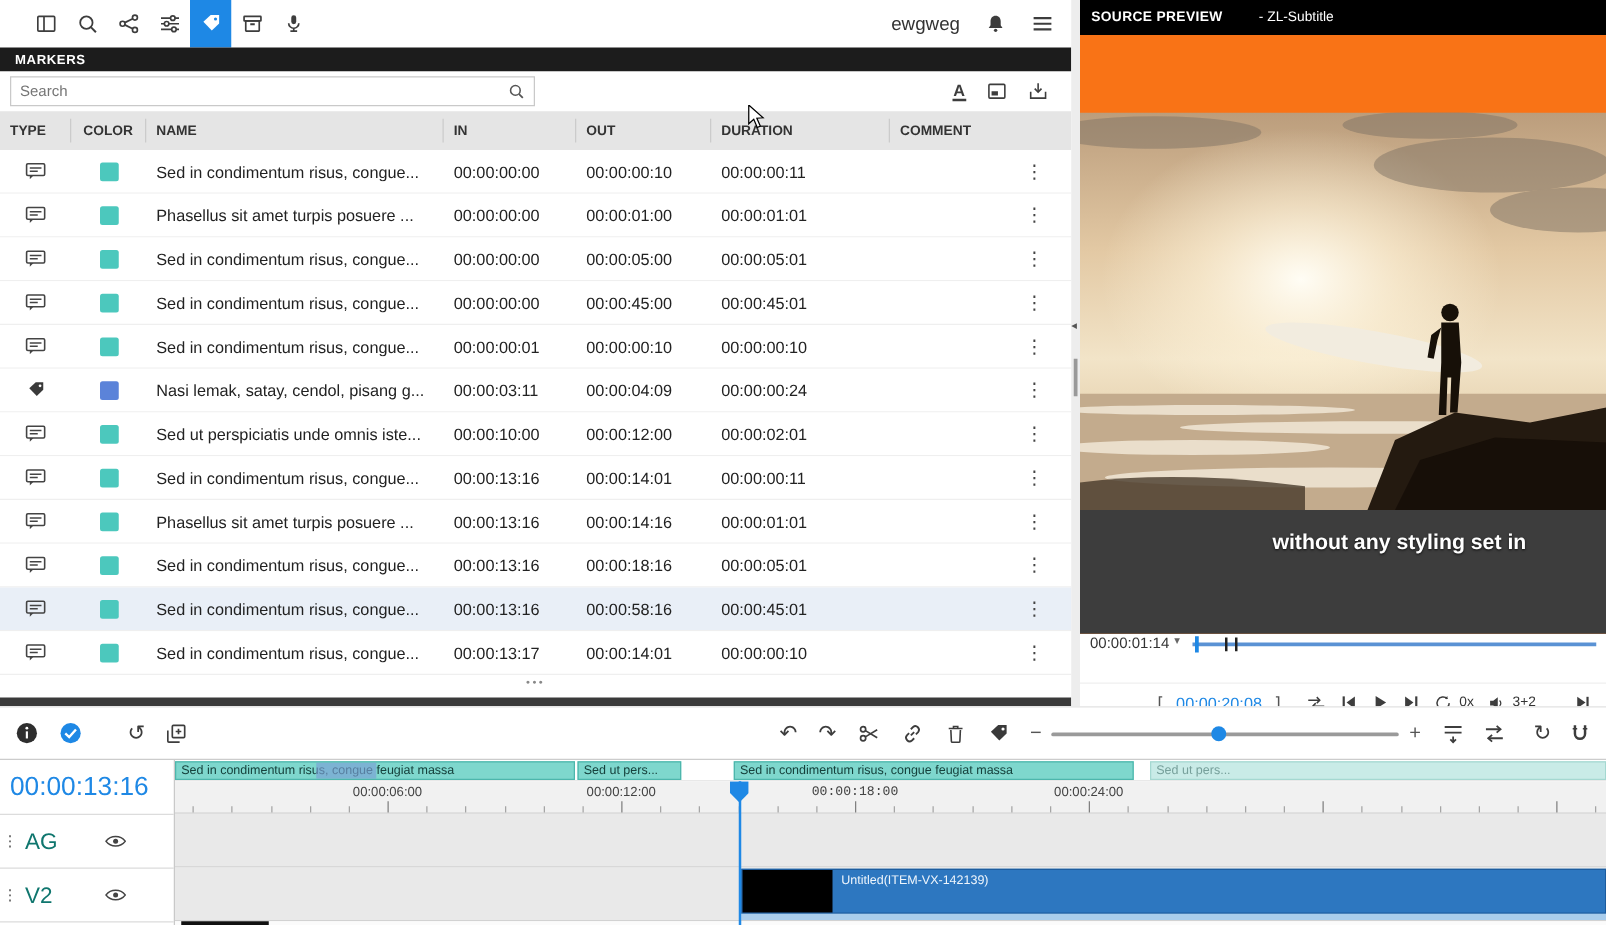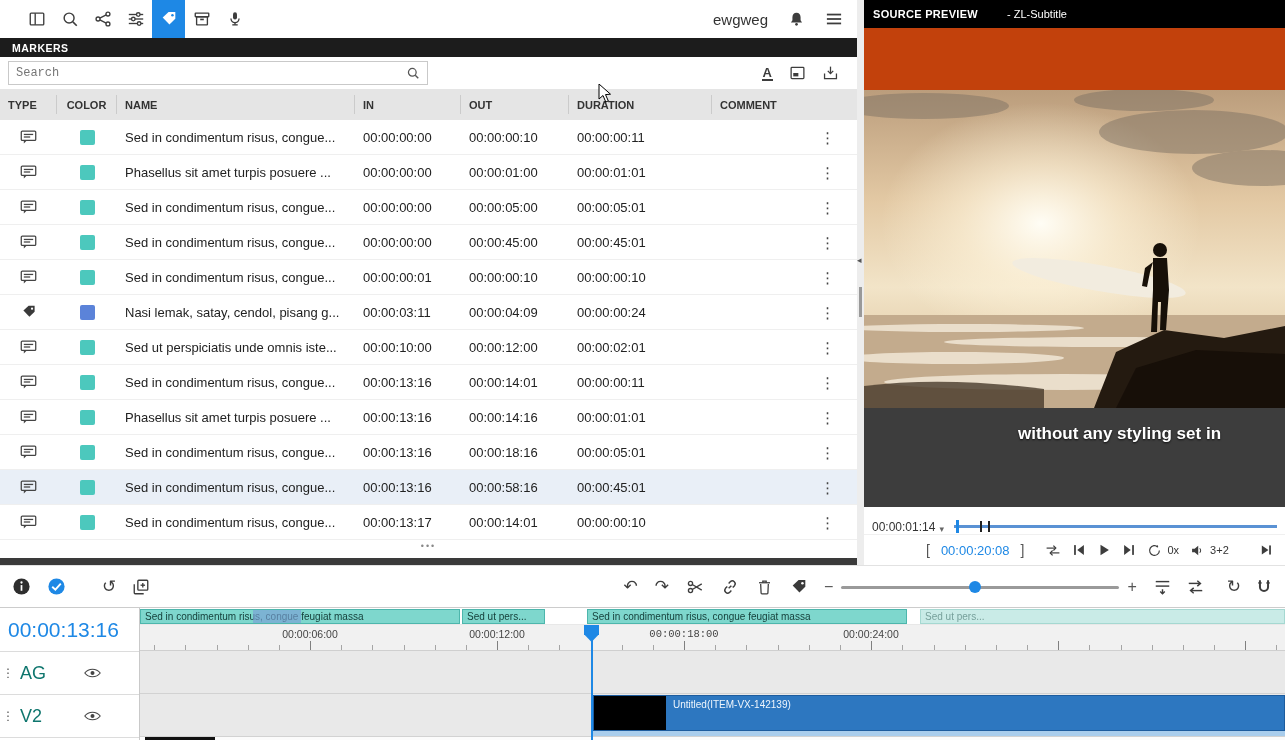--- a/index.html
+++ b/index.html
@@ -15,21 +15,21 @@
   
   .left-panel{position:absolute;left:0;top:0;width:857px;height:565px;background:#fff;display:flex;flex-direction:column}
   .topbar{height:38px;display:flex;align-items:center;padding-left:20px;flex:none}
   .tbtn{width:33px;height:38px;display:flex;align-items:center;justify-content:center;cursor:pointer}
   .tbtn.active{background:var(--accent)}
   .topbar-right{margin-left:auto;display:flex;align-items:center;gap:20px;padding-right:14px}
   .project-name{font-size:15px;color:#333}
   .markers-bar{height:19px;background:#1c1c1c;color:#fff;font-size:10.5px;font-weight:bold;letter-spacing:.5px;display:flex;align-items:center;padding:0 12px;flex:none}
   .search-row{height:32px;display:flex;align-items:center;padding:0 8px;flex:none}
   .search-box{width:420px;height:24px;border:1px solid #c9c9c9;display:flex;align-items:center;padding:0 7px;background:#fff}
-  .search-box input{flex:1;border:none;outline:none;font-size:12px;color:#4c1d95;font-family:Liberation Mono, monospace;background:transparent}
+  .search-box input{flex:1;border:none;outline:none;font-size:12px;color:#4c1d95;font-family:Liberation Sans, sans-serif;background:transparent}
   .search-actions{margin-left:auto;display:flex;align-items:center;gap:16px;padding-right:10px}
   .afont{font-size:13px;font-weight:bold;color:#3d3d3d;border-bottom:2px solid #3d3d3d;line-height:13px;padding:0 1px}
 
   .thead{display:flex;height:31px;background:#e5e5e5;align-items:center;font-size:11px;font-weight:bold;color:#333;flex:none}
   .thead>div{padding:0 8px;height:19px;display:flex;align-items:center;border-right:1px solid #cbcbcb}
   .thead>div:last-child{border-right:none}
   .c-type{width:57px;flex:none}
   .c-color{width:60px;flex:none;display:flex;justify-content:center}
   .c-name{width:238px;flex:none;overflow:hidden;white-space:nowrap;text-overflow:ellipsis}
   .c-in{width:106px;flex:none}
@@ -51,25 +51,25 @@
   
   .vdivider{position:absolute;left:857px;top:0;width:7px;height:565px;background:#ededed}
   .collapse{position:absolute;left:0;top:255px;font-size:9px;color:#555;cursor:pointer}
   .vthumb{position:absolute;left:2px;top:287px;width:3px;height:30px;background:#999}
 
   
   .right-panel{position:absolute;left:864px;top:0;width:421px;height:565px;background:#fff;display:flex;flex-direction:column}
   .sp-header{height:28px;background:#000;color:#fff;display:flex;align-items:center;padding:0 9px;font-size:11px;flex:none}
   .sp-title{font-weight:bold;letter-spacing:.3px}
   .sp-clip{margin-left:29px}
-  .video{height:479px;background:#c2410c;position:relative;flex:none}
+  .video{height:479px;background:#f97316;position:relative;flex:none}
   .scene{position:absolute;top:62px;left:0}
   .video-bottom{position:absolute;top:380px;left:0;right:0;bottom:0;background:#3d3d3d}
   .subtitle-overlay{padding-top:16px;text-align:center;color:#fff;font-weight:bold;font-size:17px;padding-left:90px;text-shadow:0 1px 2px rgba(0,0,0,.8)}
-  .scrub-row{height:28px;display:flex;align-items:flex-end;padding:0 8px;border-bottom:1px solid #f0f0f0;flex:none}
+  .scrub-row{height:40px;display:flex;align-items:flex-start;padding:0 8px;border-bottom:1px solid #f0f0f0;flex:none}
   .scrub-time{font-size:12px;color:#333}
   .scrub-caret{font-size:9px;color:#666;margin-left:4px;cursor:pointer}
   .scrub-track{flex:1;height:16px;position:relative;margin-left:10px;cursor:pointer}
   .scrub-line{position:absolute;top:7px;left:0;right:0;height:3px;background:#5a92d4}
   .scrub-playhead{position:absolute;top:2px;left:2px;width:3px;height:13px;background:var(--accent)}
   .scrub-mark{position:absolute;top:3px;width:2px;height:11px;background:#222}
   .transport{height:30px;display:flex;align-items:center;padding:0 12px;gap:11px;color:#444;flex:none}
   .bracket{font-size:14px;color:#555;cursor:pointer}
   .tc{color:var(--accent);font-size:13px}
   .tlabel{font-size:11px;color:#333;margin-left:2px}

